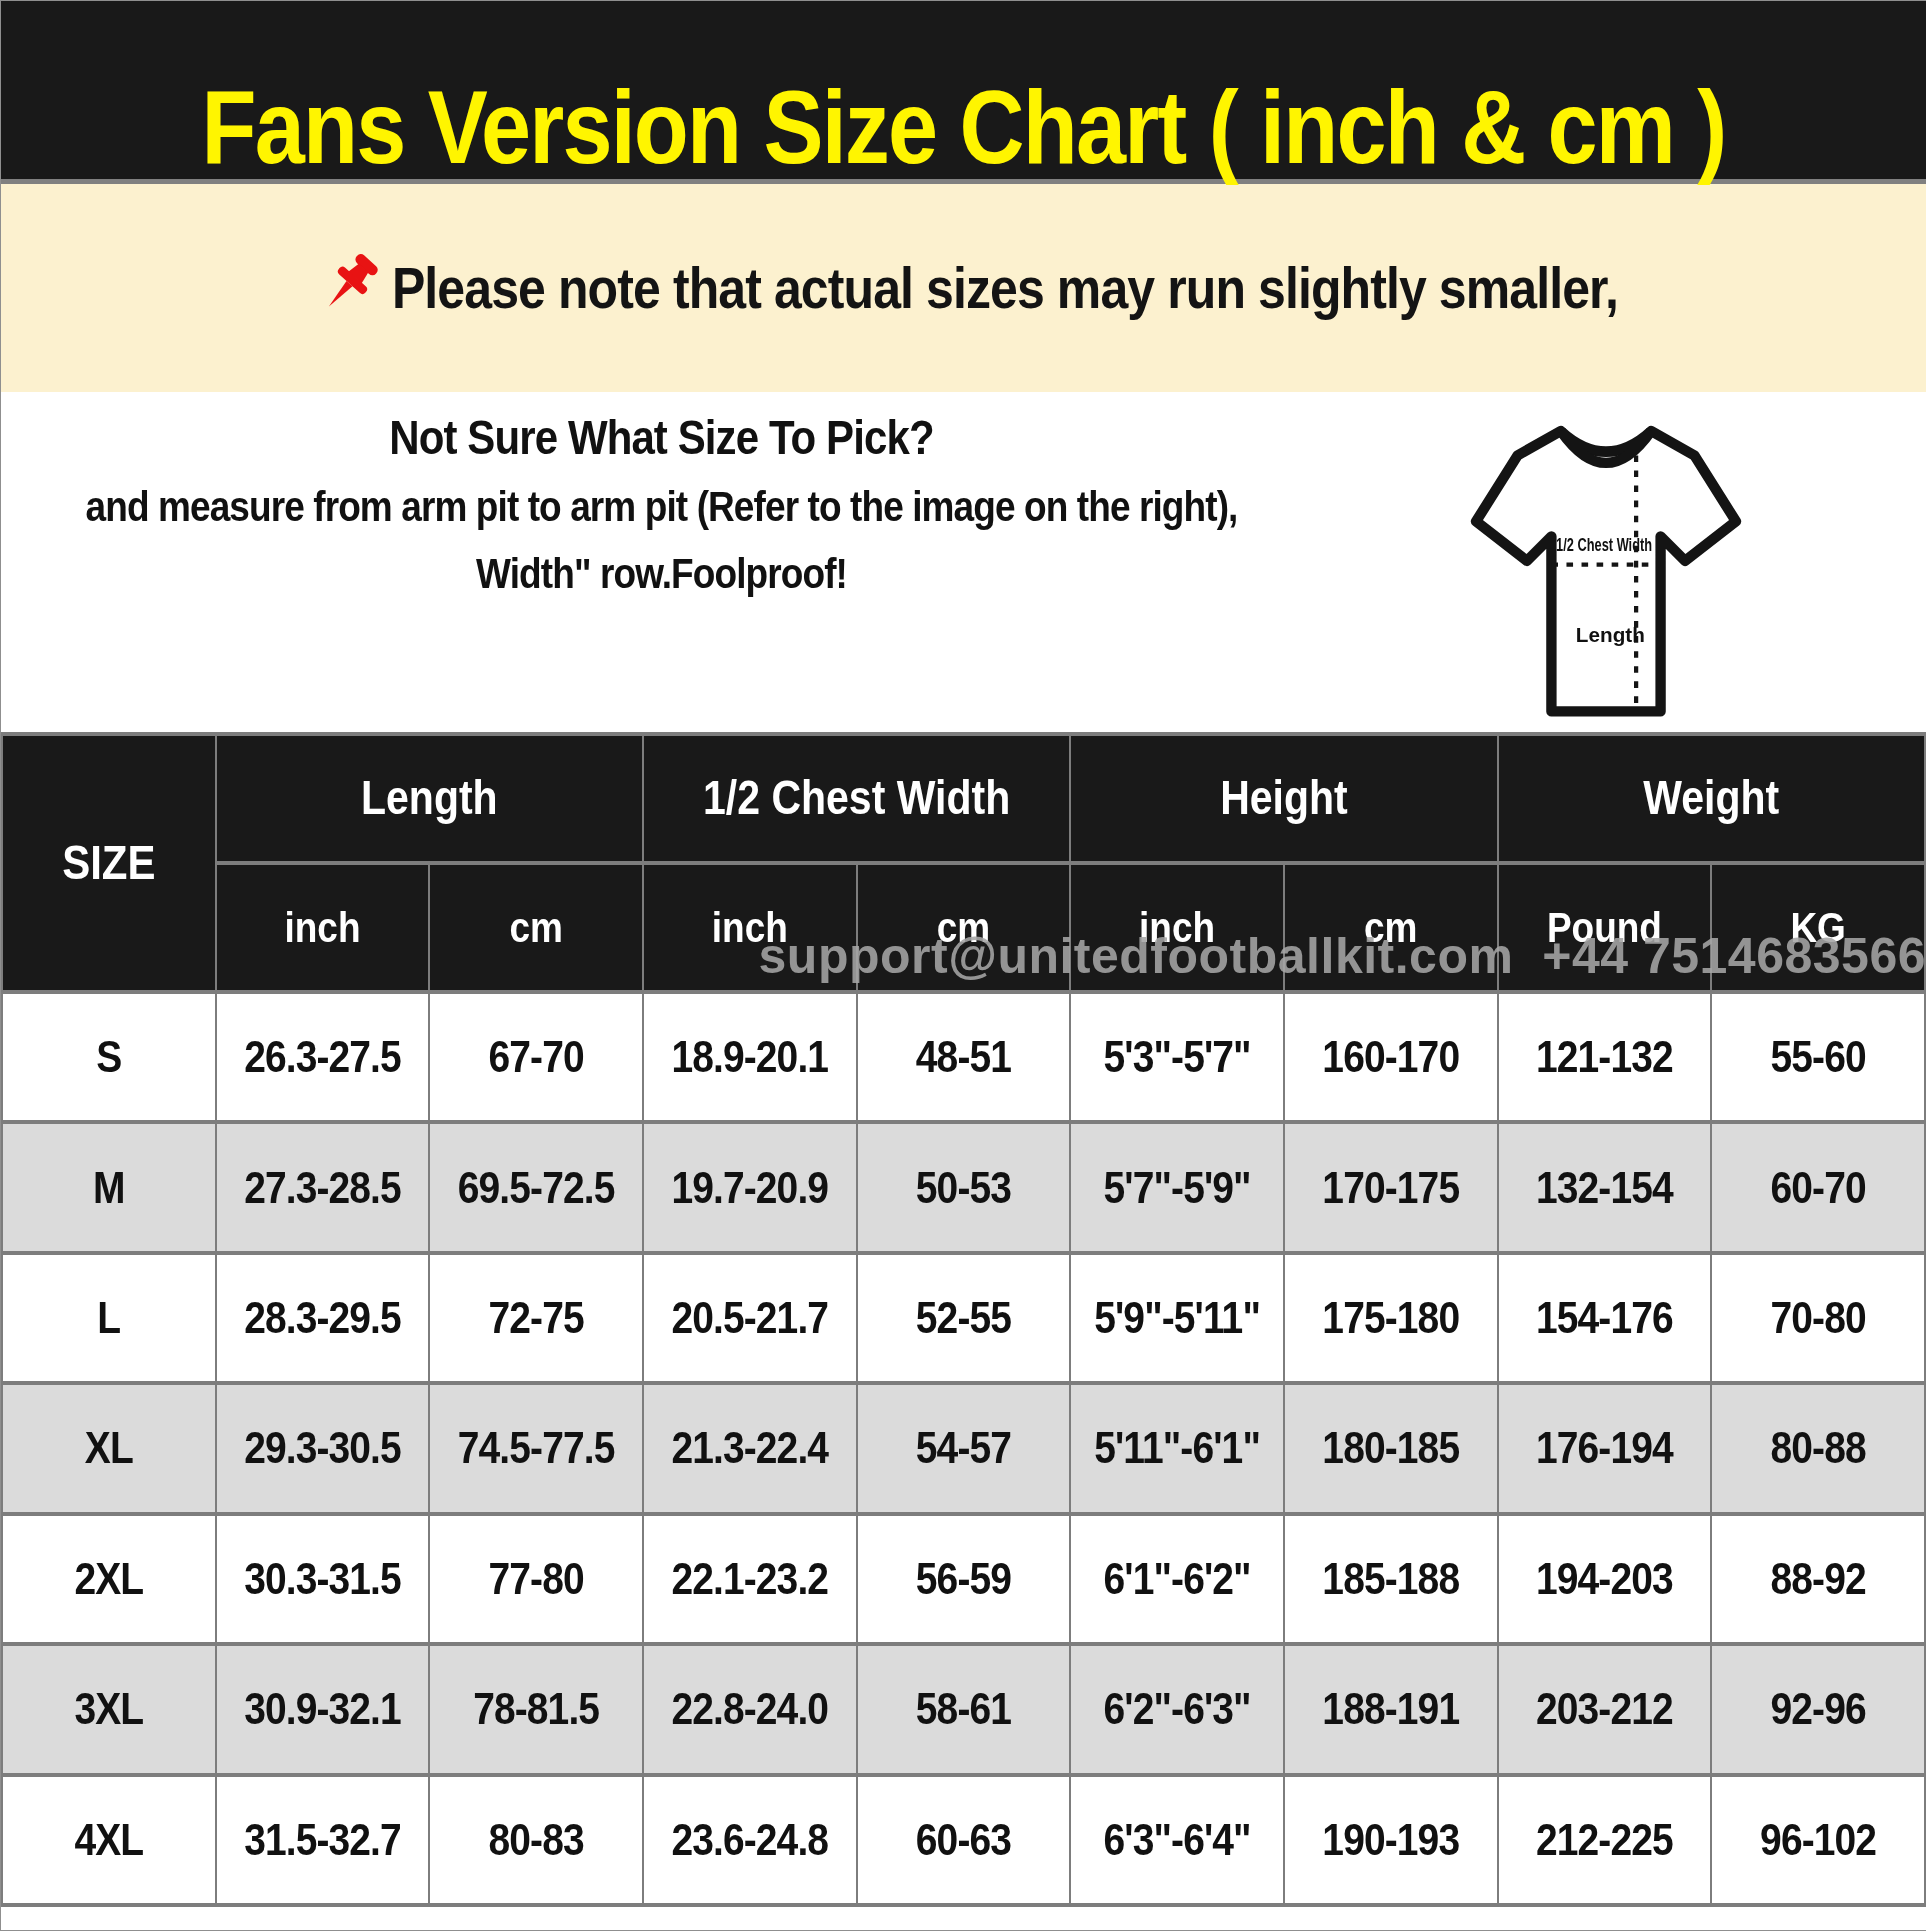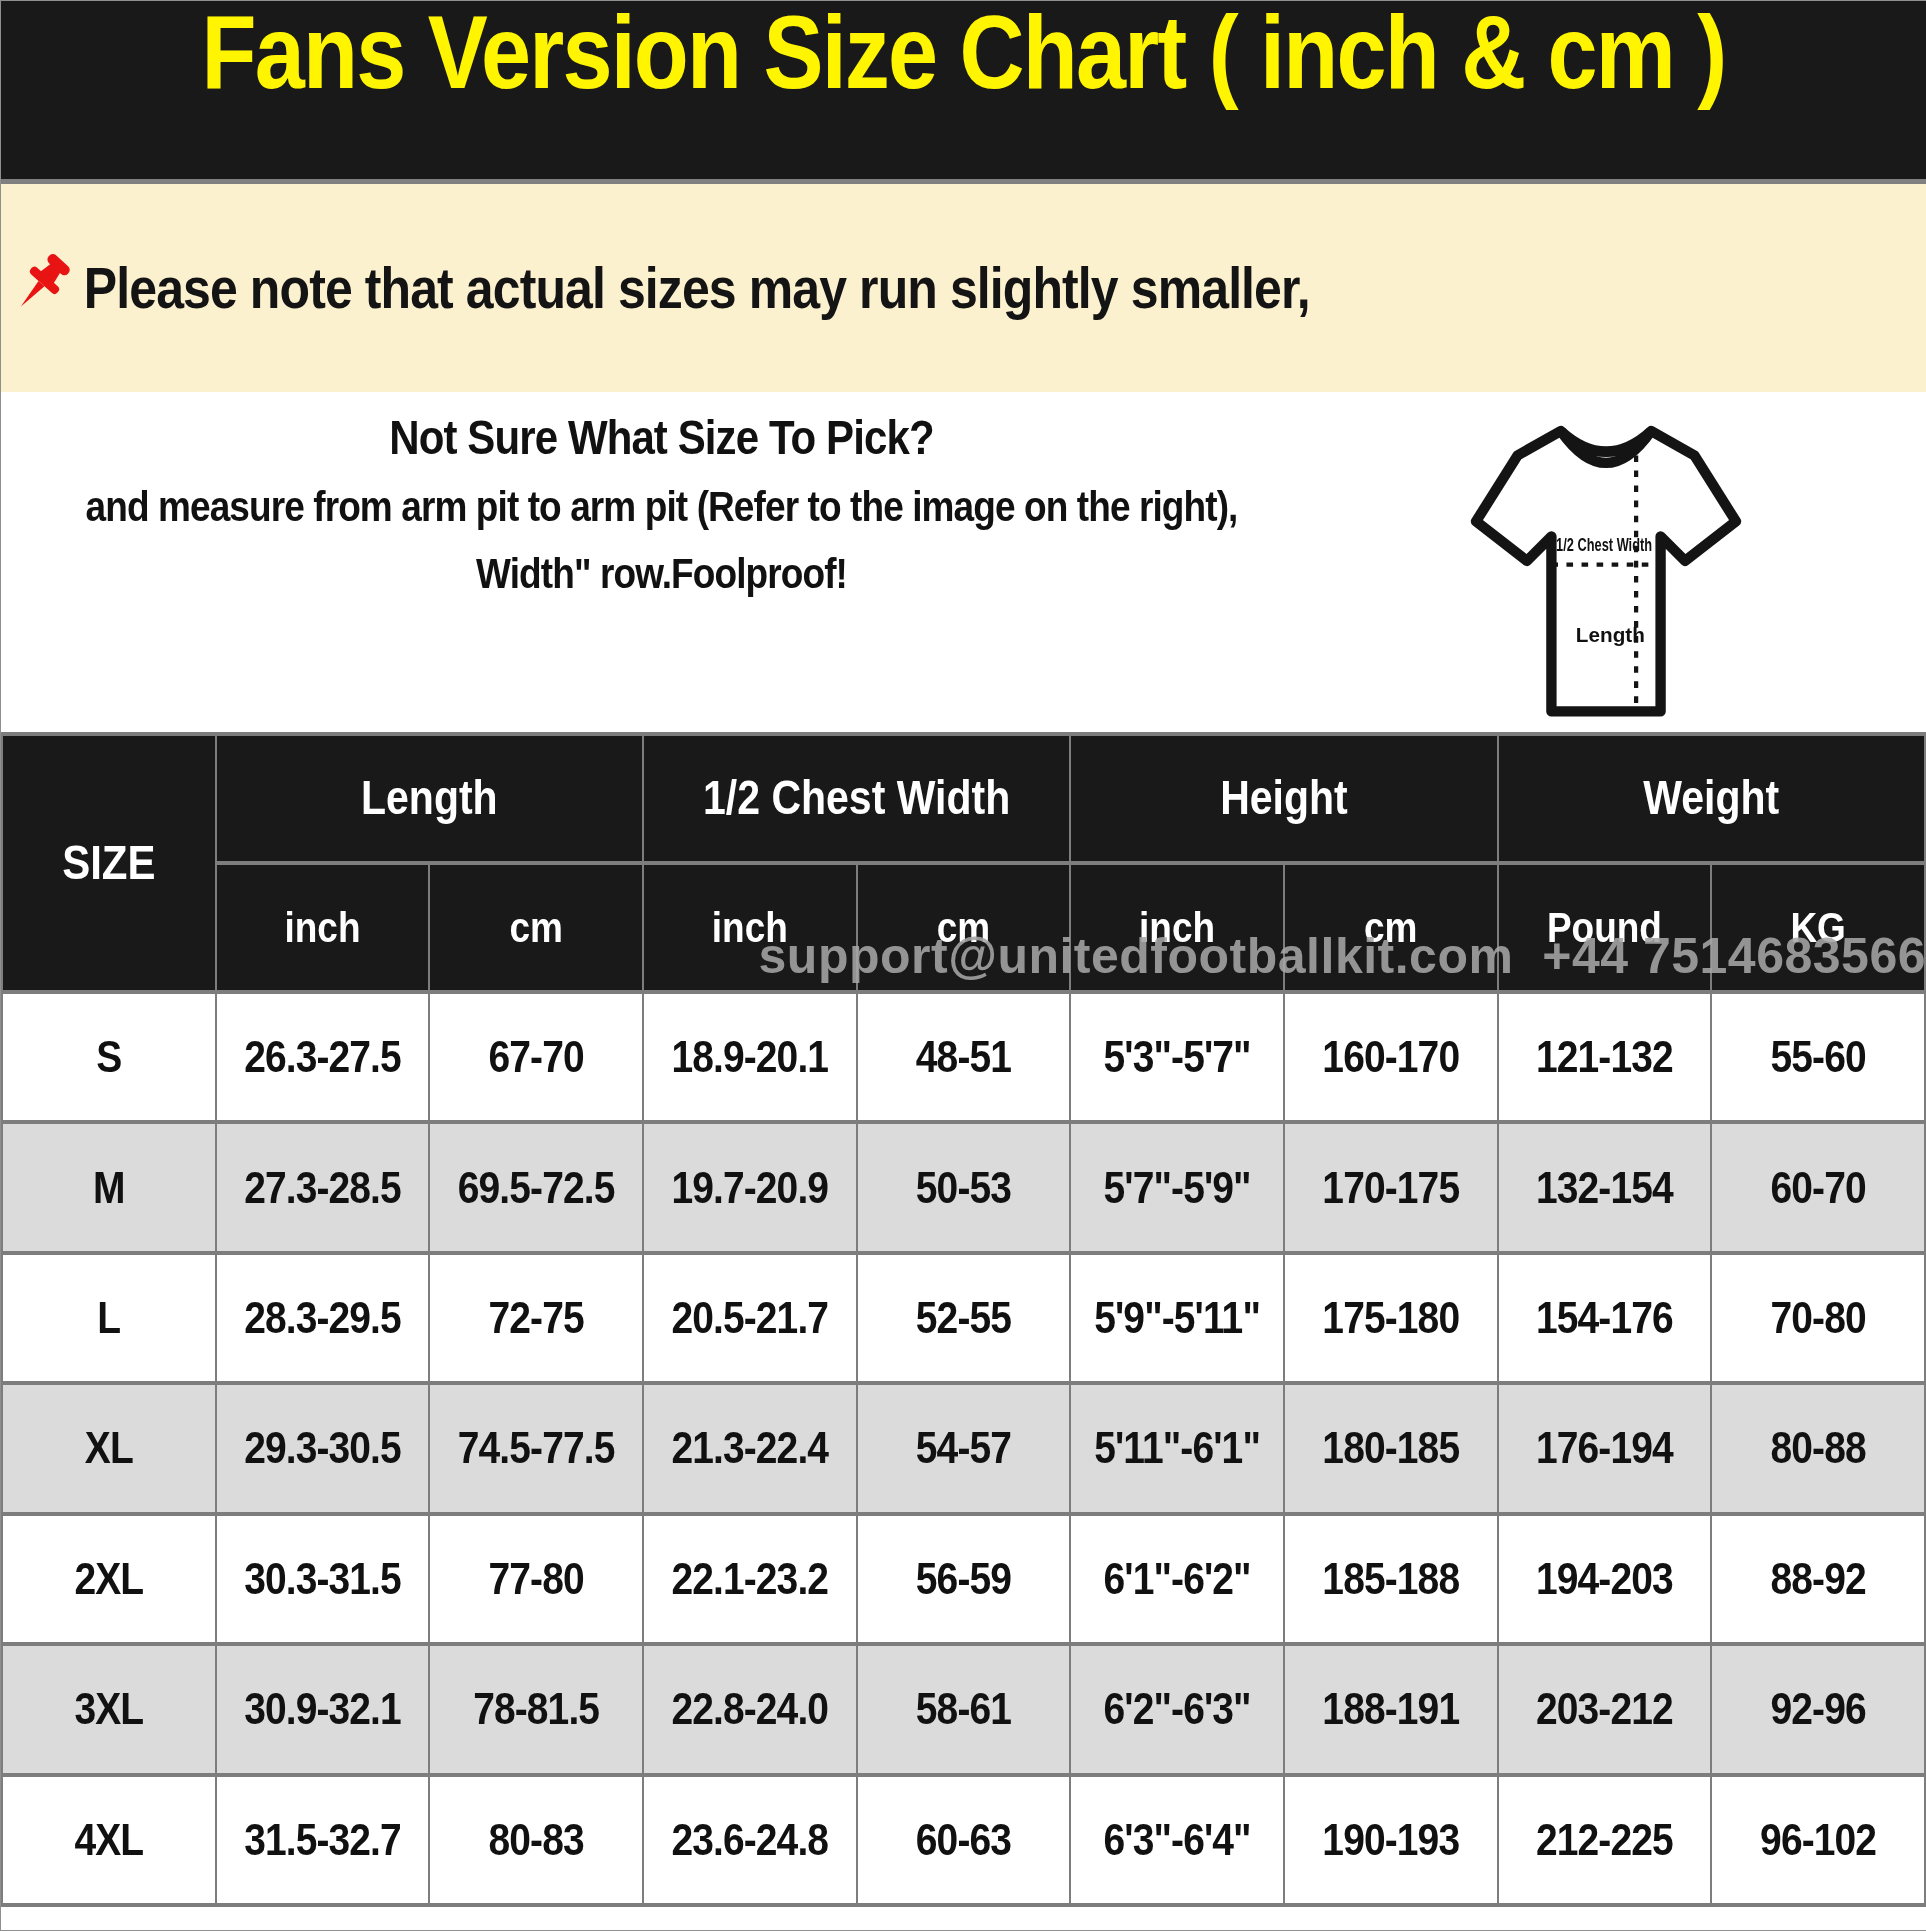--- a/index.html
+++ b/index.html
@@ -5,26 +5,26 @@
   html,body{margin:0;padding:0;background:#ffffff;}
   .page{
     position:relative;width:1927px;height:1931px;box-sizing:border-box;
     border:1.8px solid #8f8f8f;overflow:hidden;background:#ffffff;
     font-family:"Liberation Sans", sans-serif;
   }
   .cond{font-stretch:condensed;}
   .tall{display:inline-block;transform:scaleY(1.16);transform-origin:center;white-space:nowrap;}
 
   
-  .title-bar{height:178px;background:#191919;display:flex;align-items:flex-start;justify-content:center;}
+  .title-bar{height:178px;background:#191919;display:flex;align-items:flex-end;justify-content:center;}
   .title-text{color:#FFF500;font-weight:bold;font-size:90px;letter-spacing:-1.8px;}
 
   
   .note{height:208px;background:#FCF1CF;border-top:5.5px solid #808080;
-        display:flex;flex-direction:row;gap:13px;}
+        display:flex;flex-direction:row;justify-content:center;gap:13px;}
   .note-line{display:flex;align-items:center;justify-content:center;
              font-weight:bold;font-size:50px;letter-spacing:-0.9px;color:#141414;}
   .note-line .hl{color:#EE0000;}
   .pin{width:81px;height:81px;margin-right:1.8px;flex:0 0 auto;}
   .arrows{height:61px;width:138px;margin-left:24px;flex:0 0 auto;}
 
   
   .guide{height:340px;background:#ffffff;display:flex;}
   .guide-text{width:1321px;padding-top:11px;text-align:center;color:#111;}
   .guide-heading{font-weight:bold;font-size:42px;line-height:70px;letter-spacing:-0.9px;}

